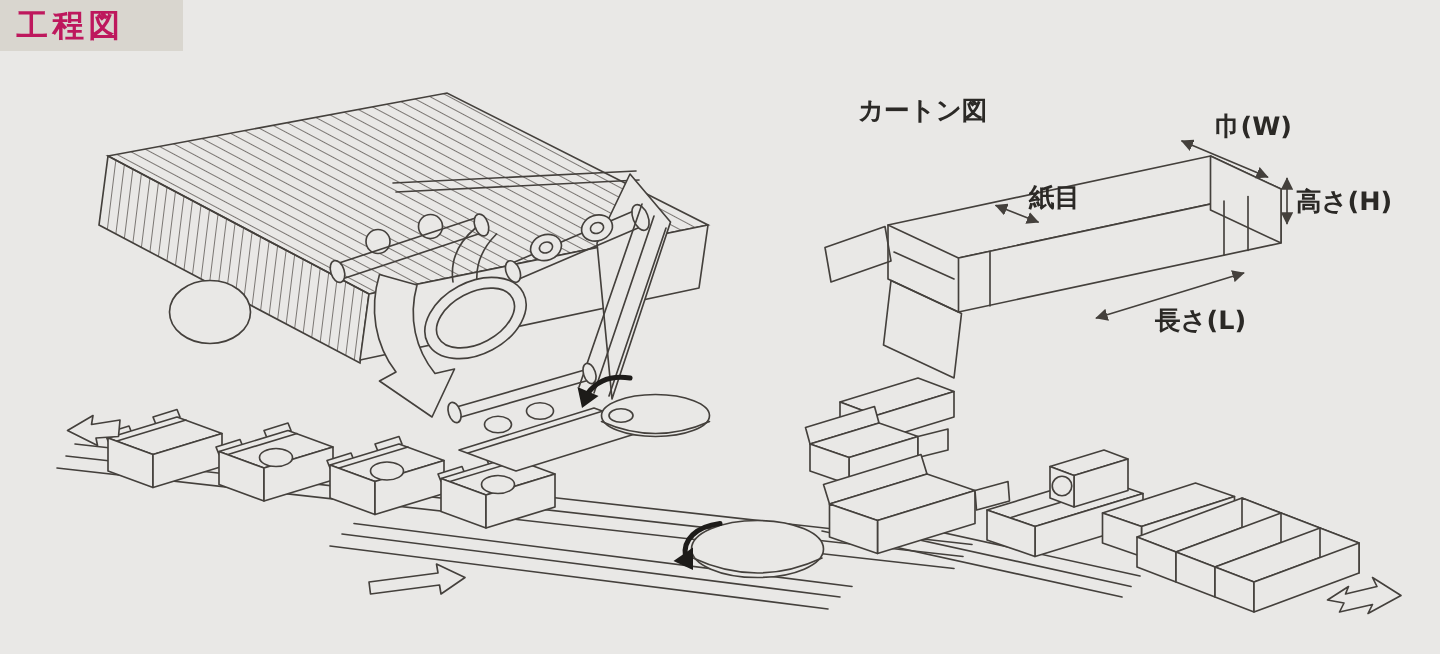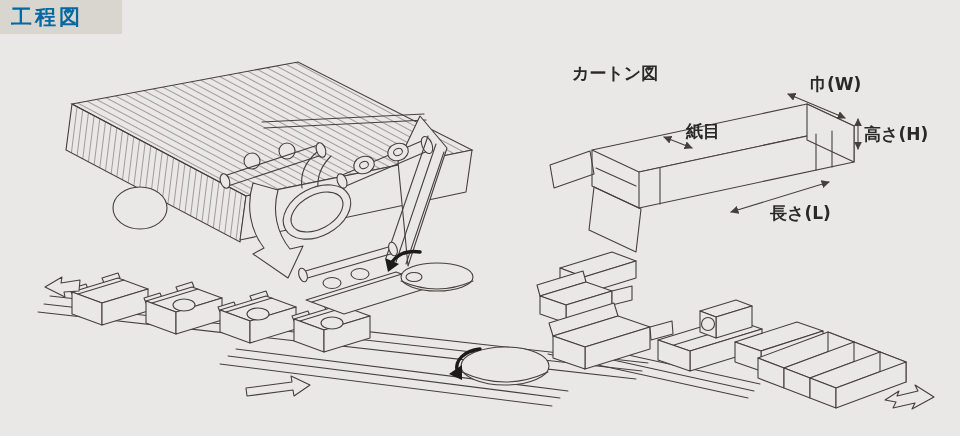--- a/index.html
+++ b/index.html
@@ -1,20 +1,20 @@
 <!DOCTYPE html>
 <html><head>
 <meta charset="utf-8">
 <style>
   html,body{margin:0;padding:0;}
   body{font-family:"DejaVu Sans",sans-serif;}
   .stage{position:relative;width:960px;height:436px;background:#e9e8e6;overflow:hidden;}
   .title-box{position:absolute;left:0;top:0;width:122px;height:34px;background:#d9d6cf;
     display:flex;align-items:center;}
-  .title-box span{padding-left:11px;font-size:21px;font-weight:bold;letter-spacing:3px;color:#0369a1;}
+  .title-box span{padding-left:11px;font-size:21px;font-weight:bold;letter-spacing:3px;color:#be185d;}
   svg.art{position:absolute;left:0;top:0;}
   .ln{stroke:#44403c;stroke-width:1.1;fill:none;stroke-linejoin:round;stroke-linecap:round;}
   .f{stroke:#44403c;stroke-width:1.1;fill:#e9e8e6;stroke-linejoin:round;}
   .hatchA{stroke:#44403c;stroke-width:1.1;fill:url(#hatch-top);}
   .hatchB{stroke:#44403c;stroke-width:1.1;fill:url(#hatch-front);}
   .blk{fill:#1d1b19;stroke:none;}
   .blkln{stroke:#1d1b19;stroke-width:3.4;fill:none;stroke-linecap:round;}
   .lbl{font-family:"DejaVu Sans",sans-serif;font-size:17px;font-weight:600;fill:#2b2926;}
 </style>
 </head>

